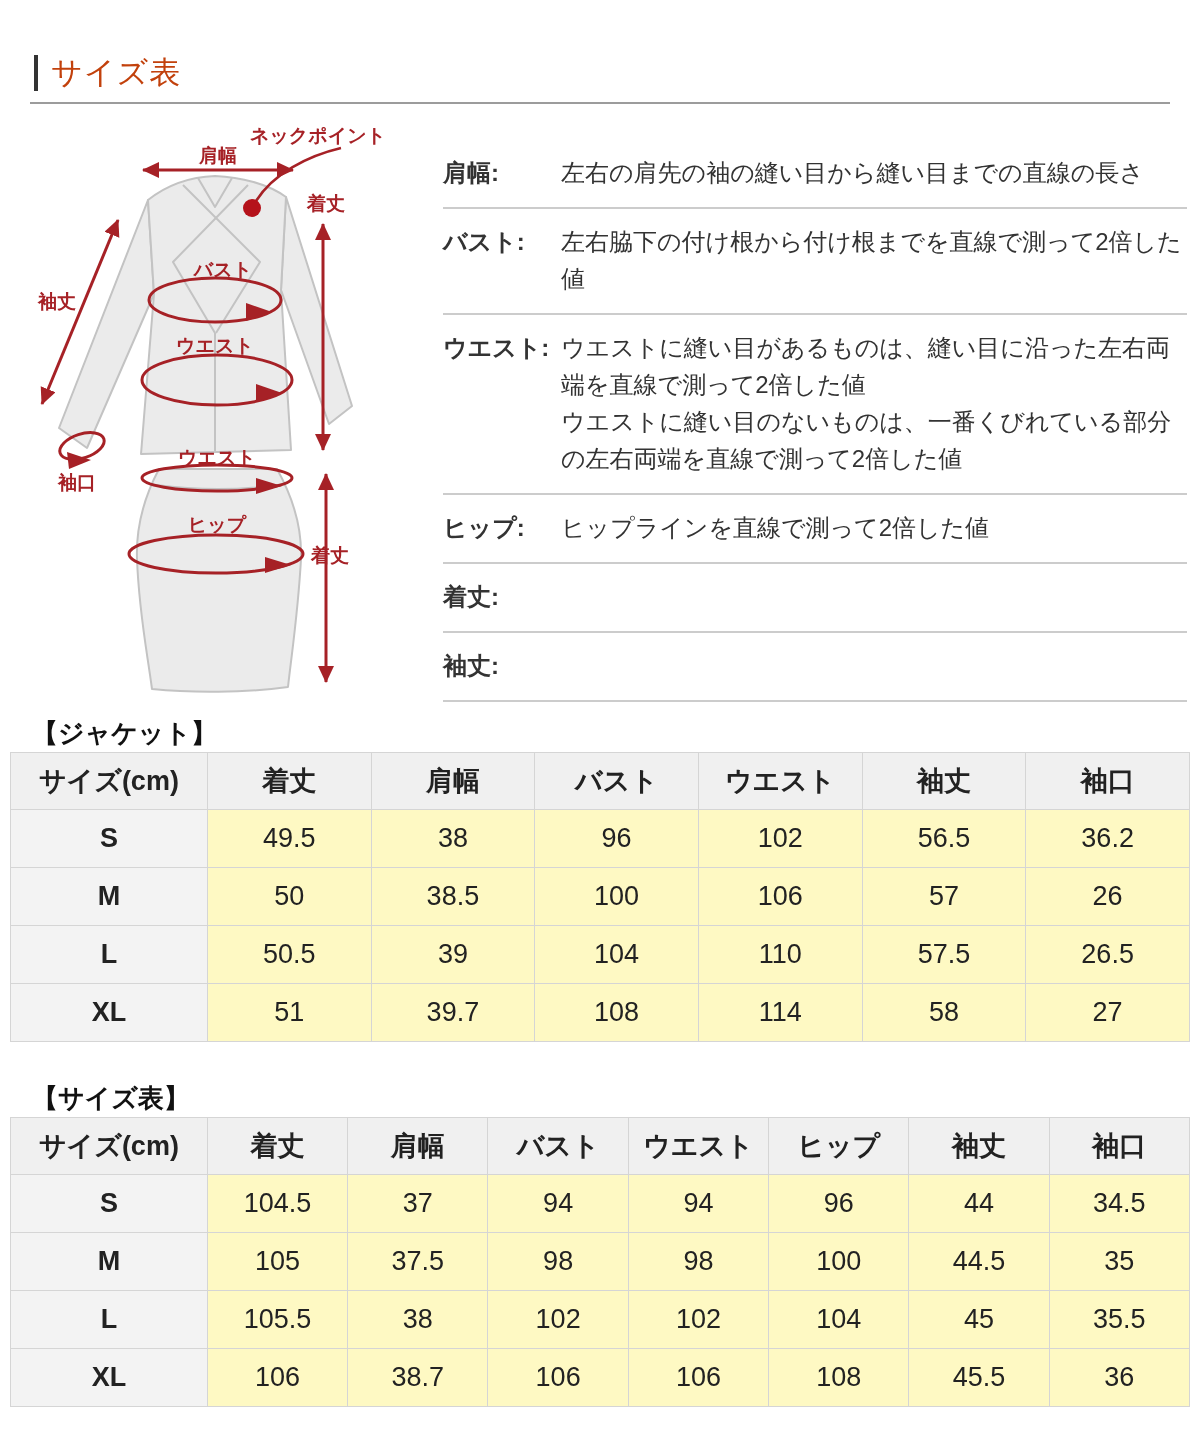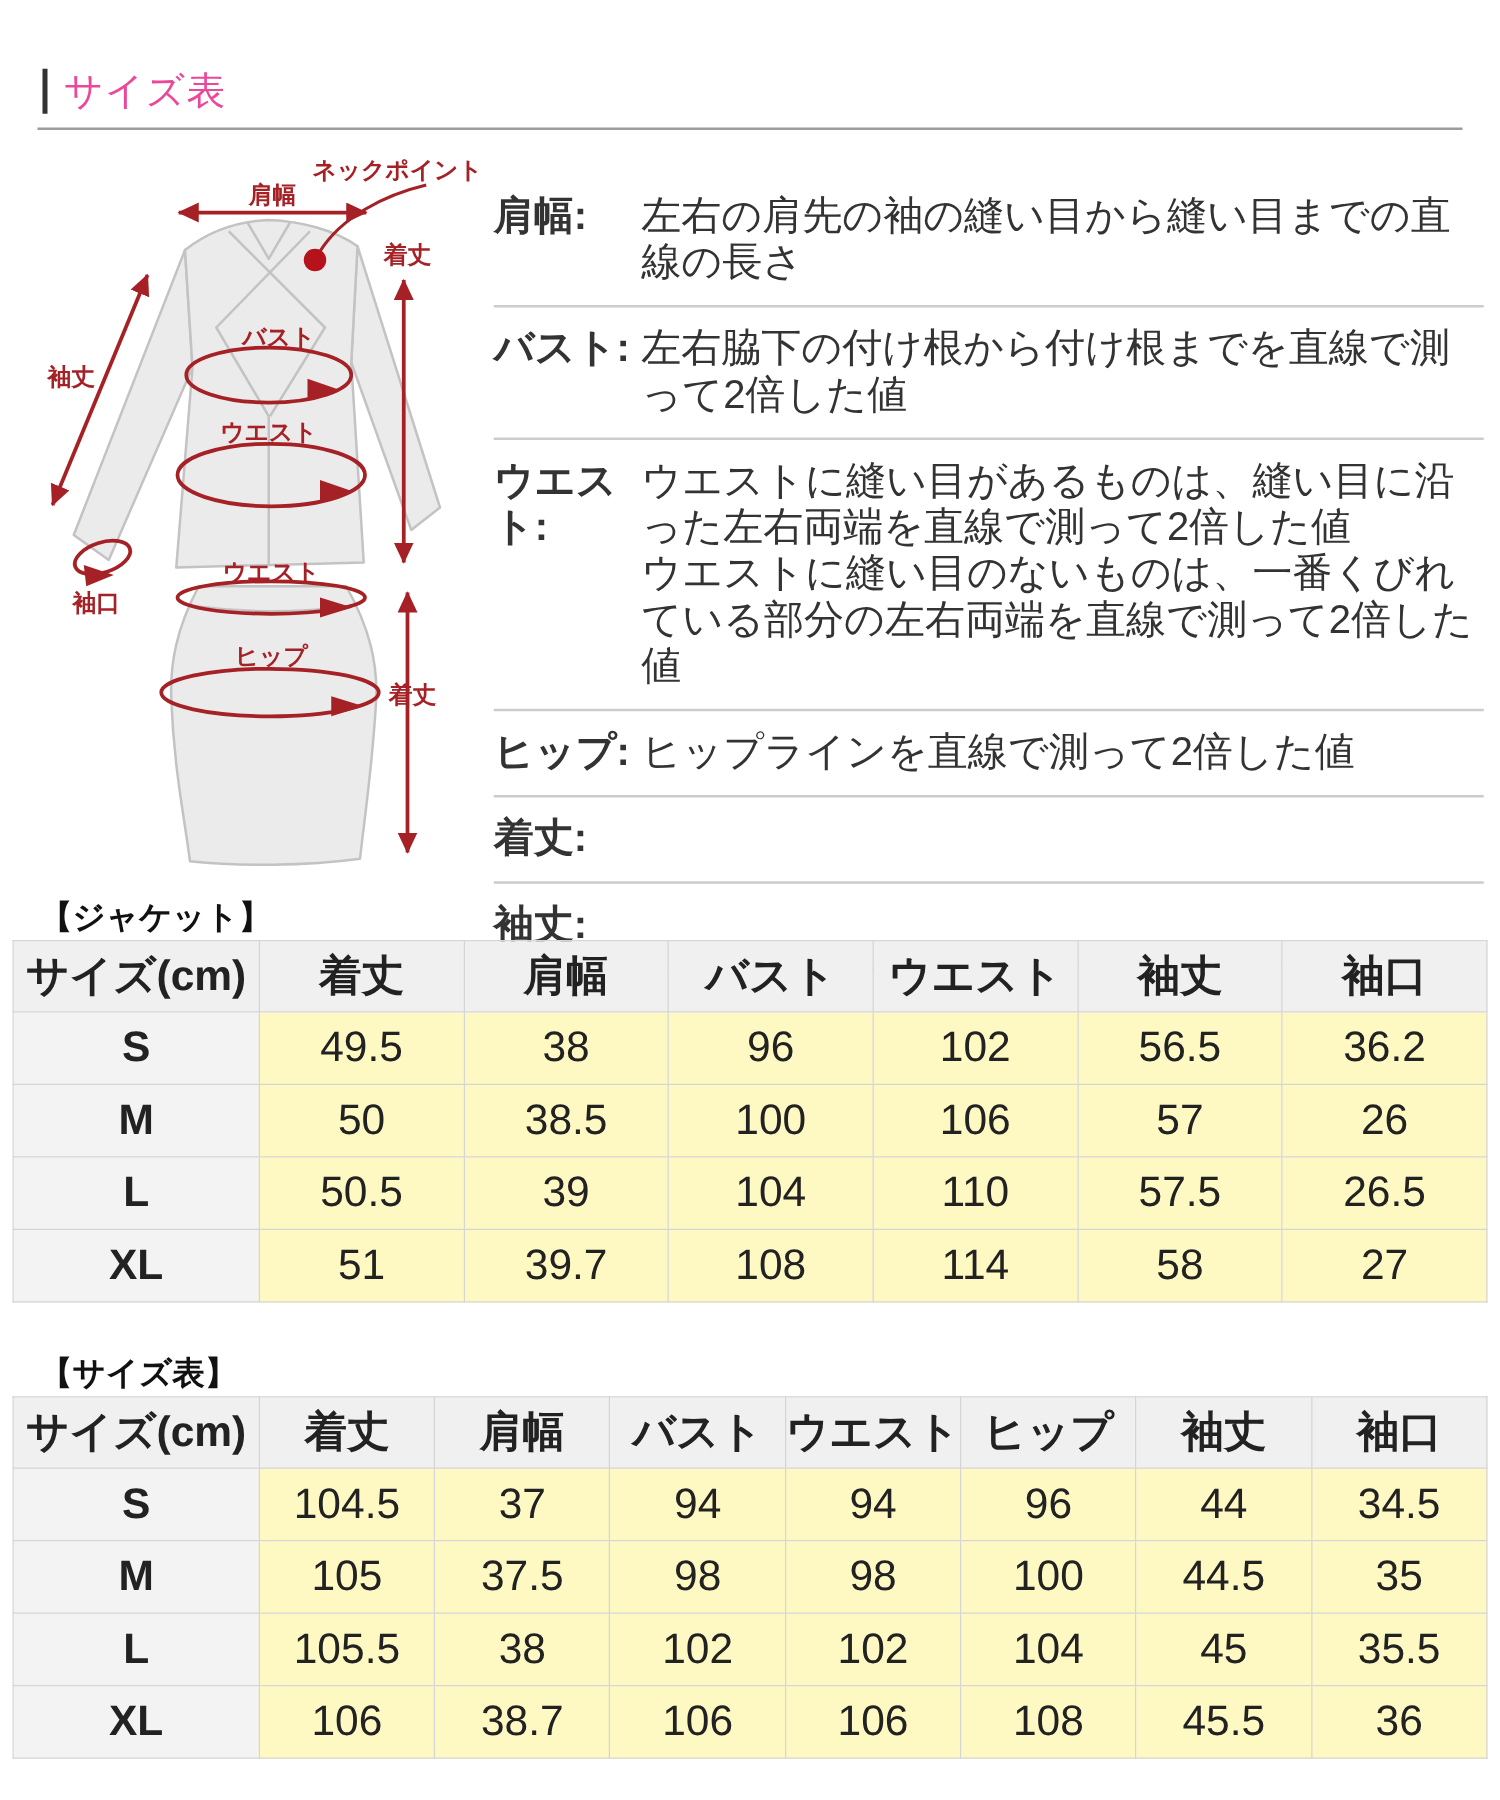--- a/index.html
+++ b/index.html
@@ -3,40 +3,40 @@
 <meta charset="utf-8">
 <style>
   html,body{margin:0;padding:0;background:#fff;}
   .page{
     position:relative;width:1200px;height:1440px;background:#fff;overflow:hidden;
     font-family:"Liberation Sans","DejaVu Sans",sans-serif;color:#333;
   }
   
   .title-row{position:absolute;top:52px;left:34px;display:flex;align-items:center;}
   .title-bar{display:inline-block;width:4px;height:36px;background:#333;margin-right:13px;}
-  .title-text{font-size:31px;font-weight:500;color:#ec4899;margin:0;letter-spacing:1px;}
+  .title-text{font-size:31px;font-weight:500;color:#c2410c;margin:0;letter-spacing:1px;}
   .title-rule{position:absolute;top:102px;left:30px;width:1140px;border-top:2px solid #9c9c9c;}
   
   .diagram{position:absolute;left:25px;top:112px;width:370px;height:600px;}
   .diagram svg text{font-family:"Liberation Sans","DejaVu Sans",sans-serif;font-weight:bold;font-size:19px;fill:#a62126;text-anchor:middle;}
   
   .defs{position:absolute;left:395px;top:140px;width:792px;}
-  .def-row{display:flex;padding:14px 0 16px 0;border-bottom:2px solid #ccc;font-size:32px;line-height:37px;color:#333;}
+  .def-row{display:flex;padding:14px 0 16px 0;border-bottom:2px solid #ccc;font-size:24px;line-height:37px;color:#333;margin-left:48px;}
   .def-term{width:118px;flex-shrink:0;font-weight:700;}
   .def-desc{flex:1;}
   .def-desc p{margin:0;}
   .red-dot{color:#b5121b;}
   
   .section-label{position:absolute;left:32px;font-size:26px;font-weight:700;color:#111;}
   #jacket-label{top:716px;}
   #onepiece-label{top:1081px;}
   
   .size-table{
     position:absolute;left:10px;width:1180px;border-collapse:collapse;table-layout:fixed;
-    font-size:34px;color:#222;
+    font-size:27px;color:#222;
   }
   #jacket-table{top:752px;}
   #onepiece-table{top:1117px;}
   .size-table th,.size-table td{border:1px solid #d5d5d5;text-align:center;vertical-align:middle;padding:0;}
   .size-table thead tr{height:57px;}
   .size-table tbody tr{height:58px;}
   .size-table thead th{background:#f0f0f0;font-weight:700;}
   .size-table tbody th{background:#f3f3f3;font-weight:700;}
   .size-table td{background:#fef9c3;font-weight:400;}
 </style>

